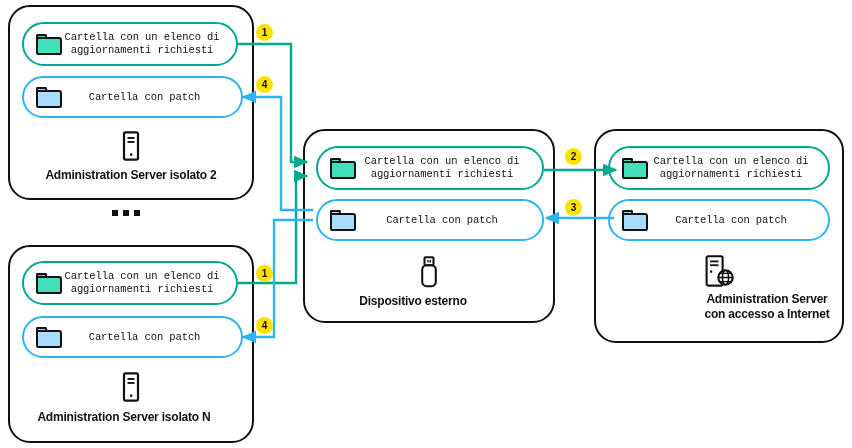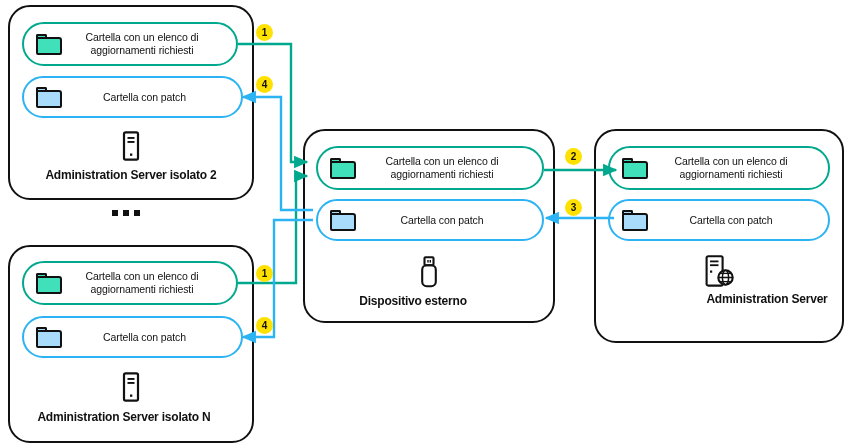--- a/index.html
+++ b/index.html
@@ -31,20 +31,21 @@
 
   
   .pill {
     position: absolute;
     box-sizing: border-box;
     border-radius: 999px;
     background: #ffffff;
     display: flex;
     align-items: center;
     padding-left: 12px;
+    font-family: Liberation Mono, monospace;
   }
   .pill.green { border: 2.2px solid #00A88E; }
   .pill.blue  { border: 2.2px solid #2BB3F3; }
 
   .pill-label {
     flex: 1;
     text-align: center;
     font-size: 10.5px;
     line-height: 13px;
     letter-spacing: -0.1px;
@@ -271,20 +272,21 @@
     <circle cx="20.5" cy="22.5" r="7.2" fill="#fff" stroke="#111" stroke-width="2.1"></circle>
     <ellipse cx="20.5" cy="22.5" rx="3.1" ry="7.2" fill="none" stroke="#111" stroke-width="1.5"></ellipse>
     <line x1="13.6" y1="22.5" x2="27.4" y2="22.5" stroke="#111" stroke-width="1.5"></line>
     <line x1="14.9" y1="18.4" x2="26.1" y2="18.4" stroke="#111" stroke-width="1.3"></line>
     <line x1="14.9" y1="26.6" x2="26.1" y2="26.6" stroke="#111" stroke-width="1.3"></line>
   </svg>
 </span>
 
 <div class="node-caption" style="left:594px; top:292px; width:250px;padding-left:48px;">
   <span>Administration Server</span><br>
+  <span>con accesso a Internet</span>
 </div>
 
 <div class="badge" style="left:256px; top:24px;">1</div>
 <div class="badge" style="left:256px; top:76px;">4</div>
 <div class="badge" style="left:256px; top:265px;">1</div>
 <div class="badge" style="left:256px; top:317px;">4</div>
 <div class="badge" style="left:565px; top:148px;">2</div>
 <div class="badge" style="left:565px; top:199px;">3</div>
 
 </body></html>

